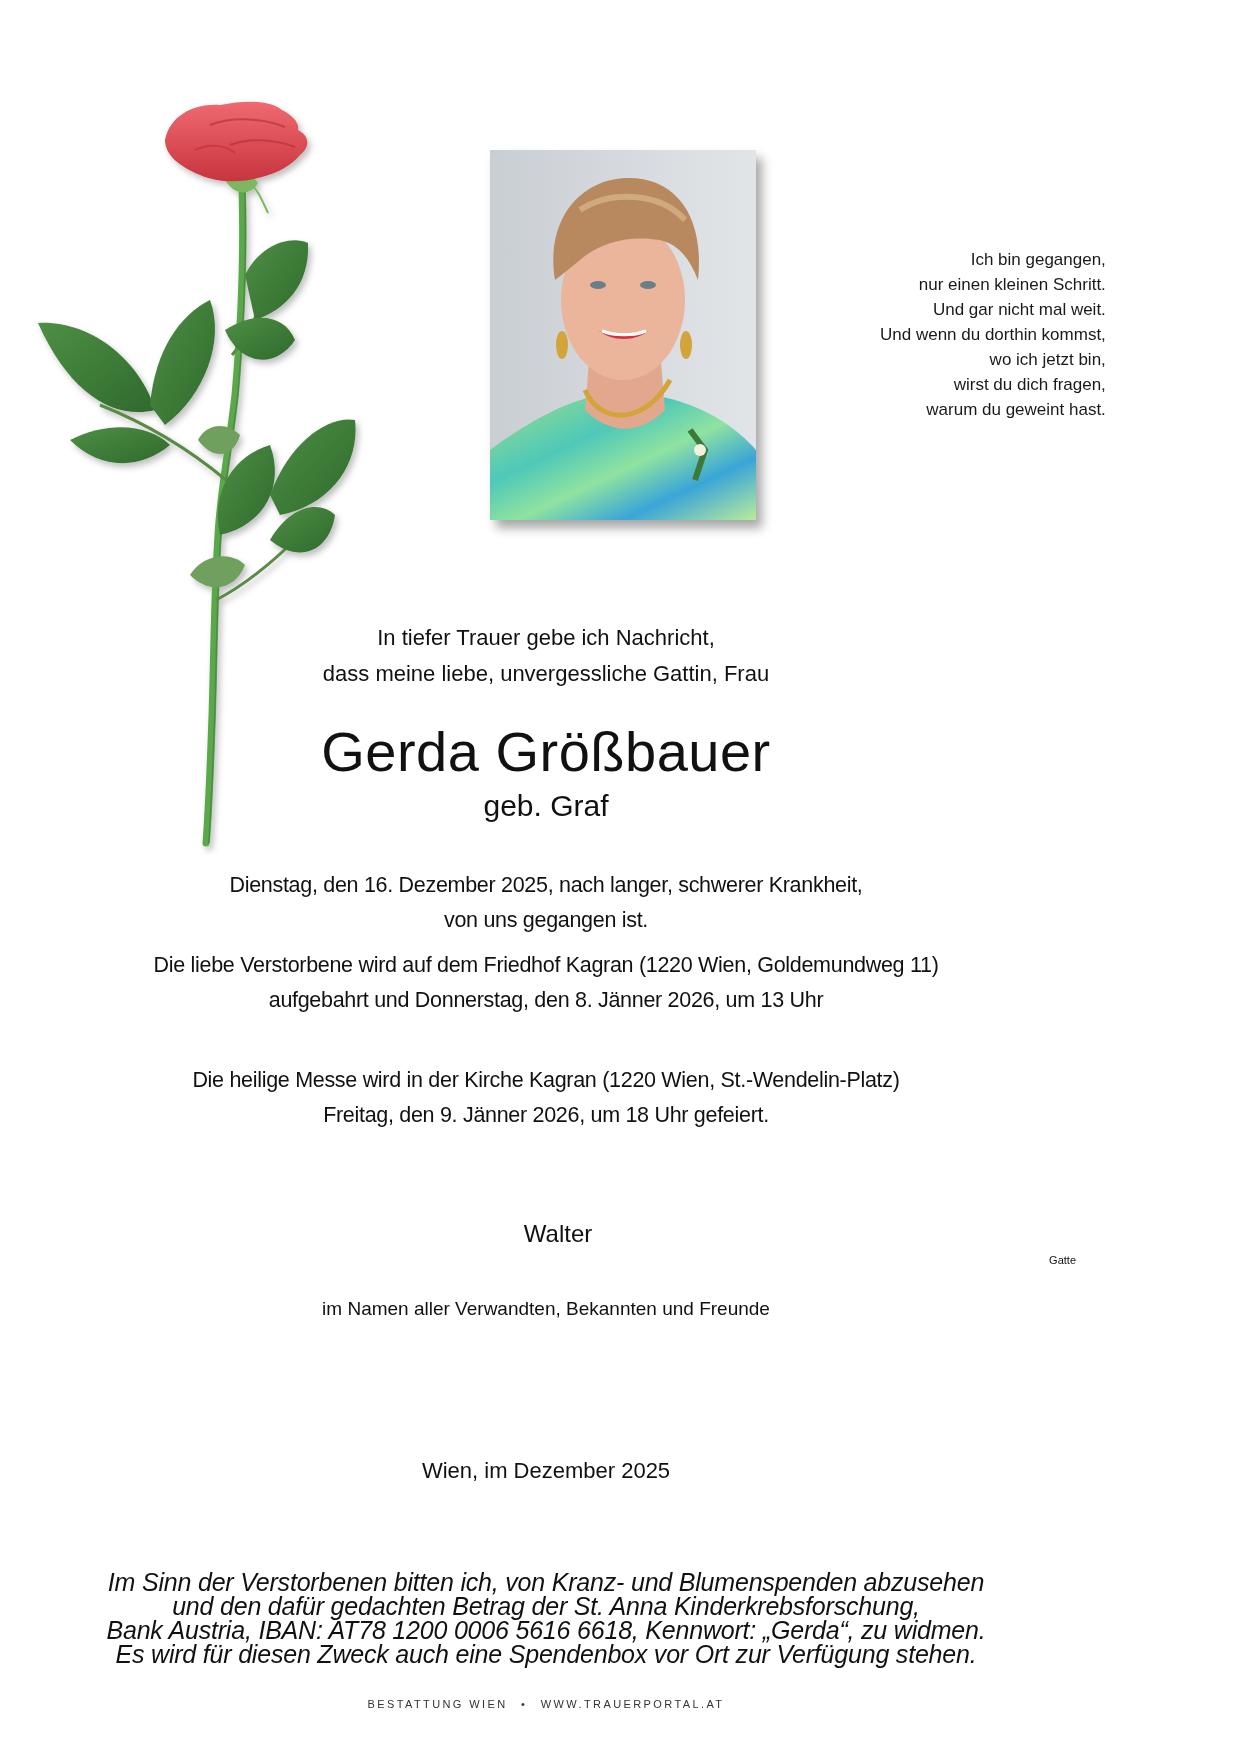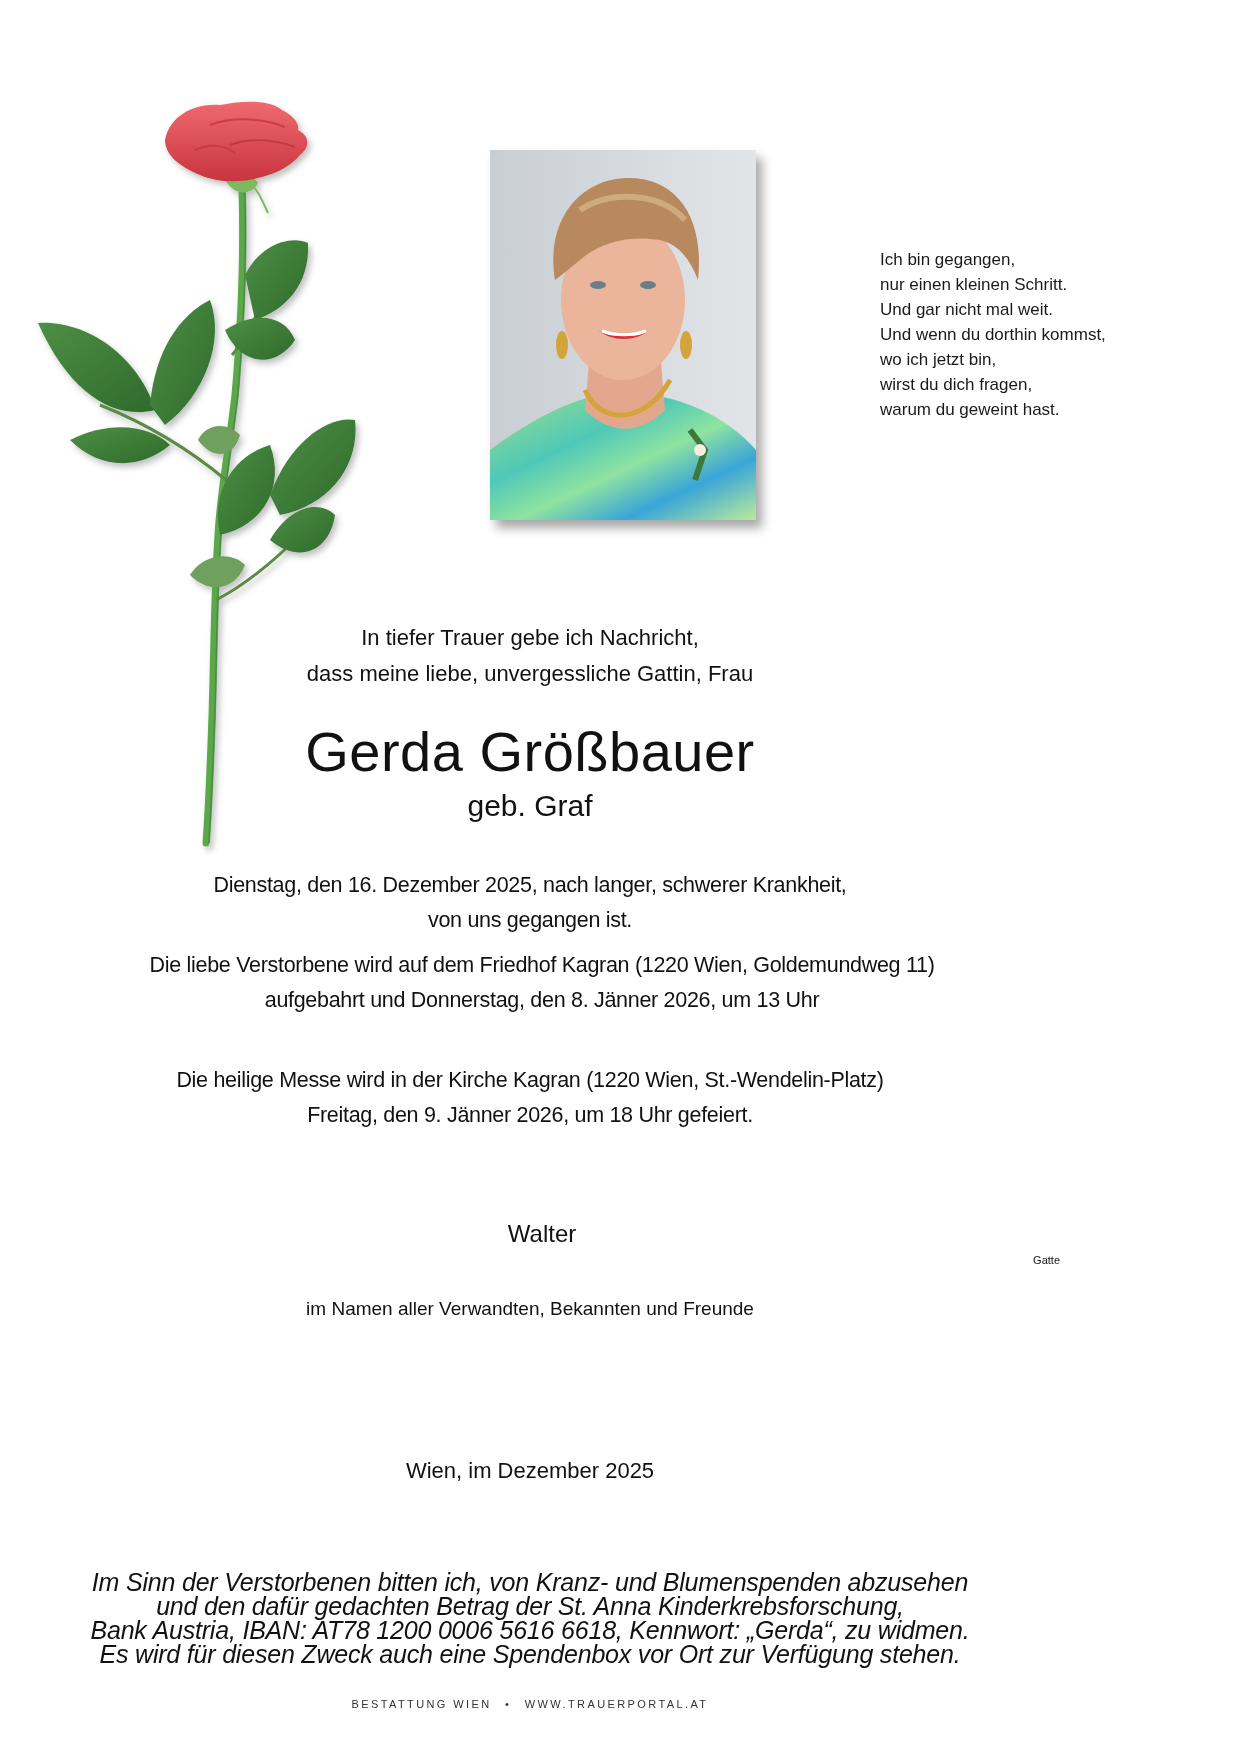--- a/index.html
+++ b/index.html
@@ -1,19 +1,19 @@
 <!DOCTYPE html>
 <html><head>
   <meta charset="utf-8">
   <style>
     html, body { margin: 0; padding: 0; background: #ffffff; }
     body { width: 1240px; height: 1754px; position: relative; overflow: hidden;
            font-family: "Liberation Sans", sans-serif; color: #111; }
-    .abs { position: absolute; }
-    .center-col { position: absolute; left: 0; width: 1060px; text-align: center; }
+    .abs { position: absolute; text-align: right; }
+    .center-col { position: absolute; left: 16px; width: 1060px; text-align: center; }
 
     
     #rose { left: 30px; top: 95px; width: 380px; height: 760px; }
 
     
     #photo { left: 490px; top: 150px; width: 266px; height: 370px;
              background: #fff; box-shadow: 6px 8px 10px rgba(0,0,0,0.35); }
     #photo svg { display: block; width: 266px; height: 370px; }
 
     
@@ -141,21 +141,21 @@
 </div>
 
 <div class="center-col name" style="top:720px;">Gerda Größbauer</div>
 <div class="center-col maiden" style="top:788px;">geb. Graf</div>
 
 <div class="center-col body-text" style="top:868px;">
   <div>Dienstag, den 16. Dezember 2025, nach langer, schwerer Krankheit,</div>
   <div>von uns gegangen ist.</div>
 </div>
 
-<div class="center-col body-text" style="top:948px;margin-left:12px;">
+<div class="center-col body-text" style="top:948px;">
   <div>Die liebe Verstorbene wird auf dem Friedhof Kagran (1220 Wien, Goldemundweg 11)</div>
   <div>aufgebahrt und Donnerstag, den 8. Jänner 2026, um 13 Uhr</div>
 </div>
 
 <div class="center-col body-text" style="top:1063px;">
   <div>Die heilige Messe wird in der Kirche Kagran (1220 Wien, St.-Wendelin-Platz)</div>
   <div>Freitag, den 9. Jänner 2026, um 18 Uhr gefeiert.</div>
 </div>
 
 <div class="center-col signer" style="top:1220px;">Walter</div>

